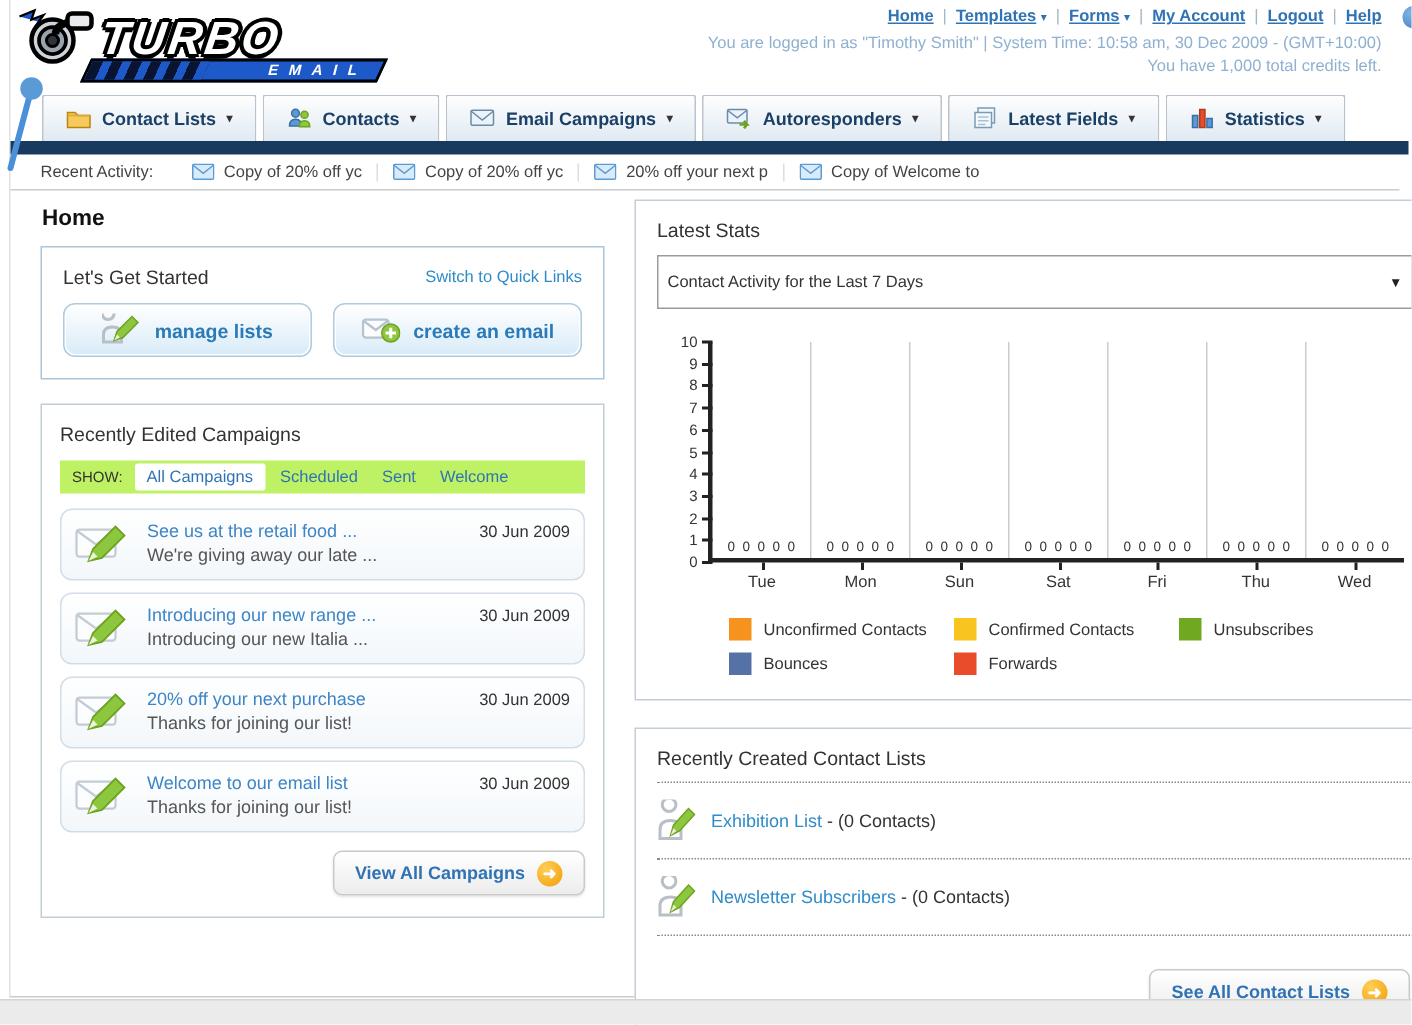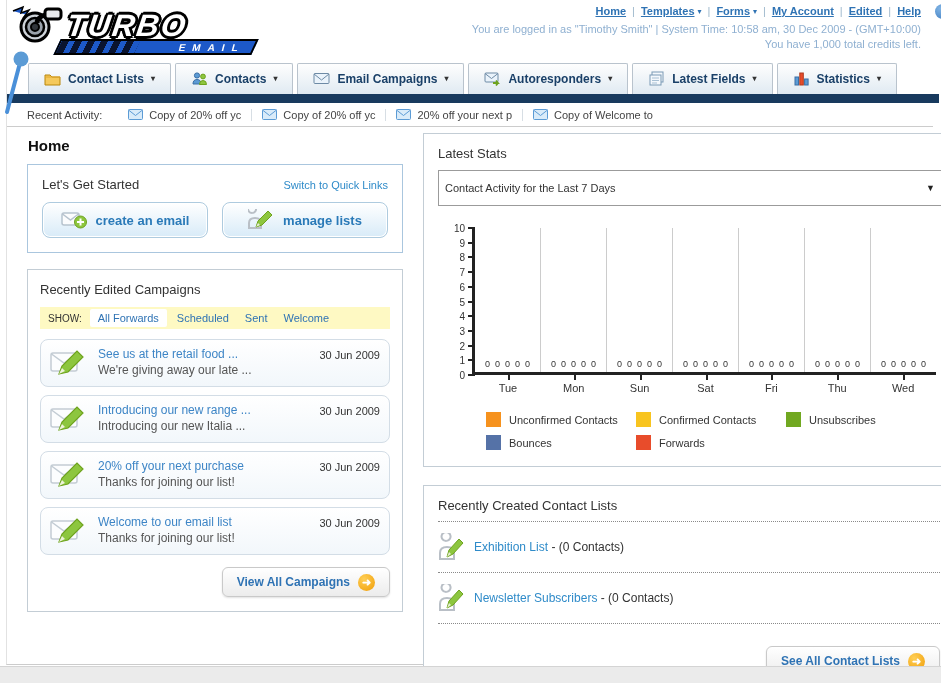--- a/index.html
+++ b/index.html
@@ -72,21 +72,21 @@
   .gs-head { display: flex; justify-content: space-between; align-items: center; margin-bottom: 10px; }
   .gs-link { font-size: 11px; color: #2f8bc9; text-decoration: none; cursor: pointer; }
   .gs-buttons { display: flex; gap: 14px; padding-bottom: 2px; }
   .big-btn { flex: 1; height: 36px; display: inline-flex; align-items: center; justify-content: center;
     gap: 9px; background: linear-gradient(#ffffff, #d8ebf8); border: 1px solid #aecbdf;
     border-radius: 8px; box-shadow: inset 0 0 0 1px #fff; font-size: 13px; font-weight: bold;
     color: #2a7ab8; cursor: pointer; }
 
   
   .camp-panel { padding: 12px 12px 14px 12px; }
-  .show-bar { display: flex; align-items: center; background: #fef9c3; margin-top: 10px;
+  .show-bar { display: flex; align-items: center; background: #bef264; margin-top: 10px;
     padding: 5px 8px; font-size: 11px; }
   .show-label { color: #333; font-size: 10px; margin-right: 8px; }
   .filter { color: #2f73b4; margin-right: 16px; cursor: pointer; text-decoration: none; }
   .filter.active { background: #fff; padding: 3px 8px; border-radius: 2px; margin-right: 10px; }
   .camp-list { margin-top: 10px; }
   .camp-item { display: flex; align-items: flex-start; gap: 10px; border: 1px solid #d3dde6;
     border-radius: 8px; background: linear-gradient(#ffffff, #f2f7fb); padding: 7px 9px;
     margin-bottom: 8px; min-height: 48px; }
   .camp-text { flex: 1; }
   .camp-title { font-size: 12px; color: #3d85c6; text-decoration: none; cursor: pointer; display: block; }
@@ -178,21 +178,21 @@
     <a>Forms</a>
     <span class="caret">▾</span>
   </span>
           <span class="sep">|</span>
           <span style="display:inline-flex;align-items:center">
     <a>My Account</a>
 
   </span>
           <span class="sep">|</span>
           <span style="display:inline-flex;align-items:center">
-    <a>Edited</a>
+    <a>Logout</a>
 
   </span>
           <span class="sep">|</span>
           <span style="display:inline-flex;align-items:center">
     <a>Help</a>
 
   </span>
         </nav>
       <div class="login-info">
         <div>You are logged in as "Timothy Smith" | System Time: 10:58 am, 30 Dec 2009 - (GMT+10:00)</div>
@@ -296,46 +296,46 @@
 
       <div class="col-left">
         <div class="page-title">Home</div>
 
         <div class="panel gs-panel panel-pad">
           <div class="gs-head">
             <span class="panel-title">Let's Get Started</span>
             <a class="gs-link">Switch to Quick Links</a>
           </div>
           <div class="gs-buttons">
+            <button class="big-btn">
+              <svg class="btn-icon" viewBox="0 0 26 22">
+                <path d="M4 4 a4 4 0 1 1 0.1 0" fill="none" stroke="#b9bfc6" stroke-width="2"></path>
+                <path d="M1 14 q0-5 6-5 q6 0 6 5 v5 H1 Z" fill="none" stroke="#b9bfc6" stroke-width="2"></path>
+                <path d="M8 18 L10 12 L20 2 L24 6 L14 16 Z" fill="#8dc63f" stroke="#6ea31e" stroke-width="1"></path>
+                <path d="M8 18 L10 14 L12 16 Z" fill="#e8edd5"></path>
+              </svg>
+              <span>manage lists</span>
+            </button>
             <button class="big-btn">
               <svg class="btn-icon" viewBox="0 0 26 22">
                 <rect x="1" y="4" width="17" height="12" rx="2" fill="#fbfcfd" stroke="#b7c3ce" stroke-width="1.5"></rect>
                 <path d="M1.5 5 L9.5 11 L17.5 5" fill="none" stroke="#b7c3ce" stroke-width="1.5"></path>
                 <circle cx="19.5" cy="13" r="6" fill="#8dc63f" stroke="#6ea31e"></circle>
                 <path d="M19.5 9.5 v7 M16 13 h7" stroke="#fff" stroke-width="2"></path>
               </svg>
               <span>create an email</span>
             </button>
-            <button class="big-btn">
-              <svg class="btn-icon" viewBox="0 0 26 22">
-                <path d="M4 4 a4 4 0 1 1 0.1 0" fill="none" stroke="#b9bfc6" stroke-width="2"></path>
-                <path d="M1 14 q0-5 6-5 q6 0 6 5 v5 H1 Z" fill="none" stroke="#b9bfc6" stroke-width="2"></path>
-                <path d="M8 18 L10 12 L20 2 L24 6 L14 16 Z" fill="#8dc63f" stroke="#6ea31e" stroke-width="1"></path>
-                <path d="M8 18 L10 14 L12 16 Z" fill="#e8edd5"></path>
-              </svg>
-              <span>manage lists</span>
-            </button>
           </div>
         </div>
 
         <div class="panel camp-panel">
           <div class="panel-title">Recently Edited Campaigns</div>
           <div class="show-bar">
             <span class="show-label">SHOW:</span>
-            <span id="filters"><a class="filter active">All Forwards</a><a class="filter">Scheduled</a><a class="filter">Sent</a><a class="filter">Welcome</a></span>
+            <span id="filters"><a class="filter active">All Campaigns</a><a class="filter">Scheduled</a><a class="filter">Sent</a><a class="filter">Welcome</a></span>
           </div>
           <div class="camp-list" id="camp-list">
               <div class="camp-item">
     <svg class="camp-icon" viewBox="0 0 38 30">
       <rect x="1" y="6" width="26" height="18" rx="2" fill="#fcfdfe" stroke="#c3ccd4" stroke-width="1.5"></rect>
       <path d="M1.5 7 L14 16 L26.5 7" fill="none" stroke="#c3ccd4" stroke-width="1.5"></path>
       <path d="M9 27 L12 19 L27 4 L33 10 L18 25 Z" fill="#8dc63f" stroke="#6ea31e" stroke-width="1.2"></path>
       <path d="M9 27 L12 21 L15 24 Z" fill="#edf2da"></path>
     </svg>
     <div class="camp-text">

